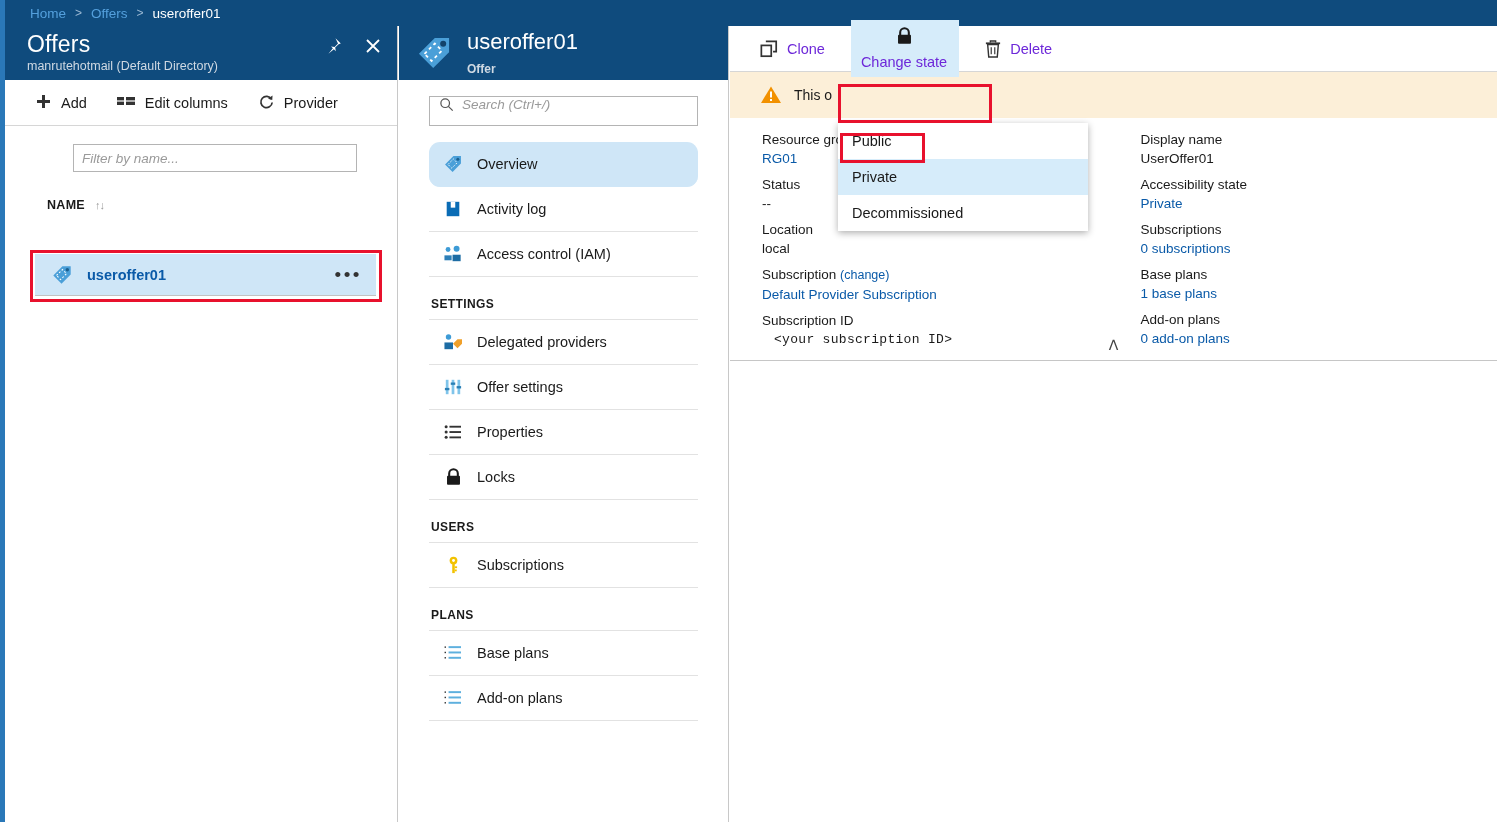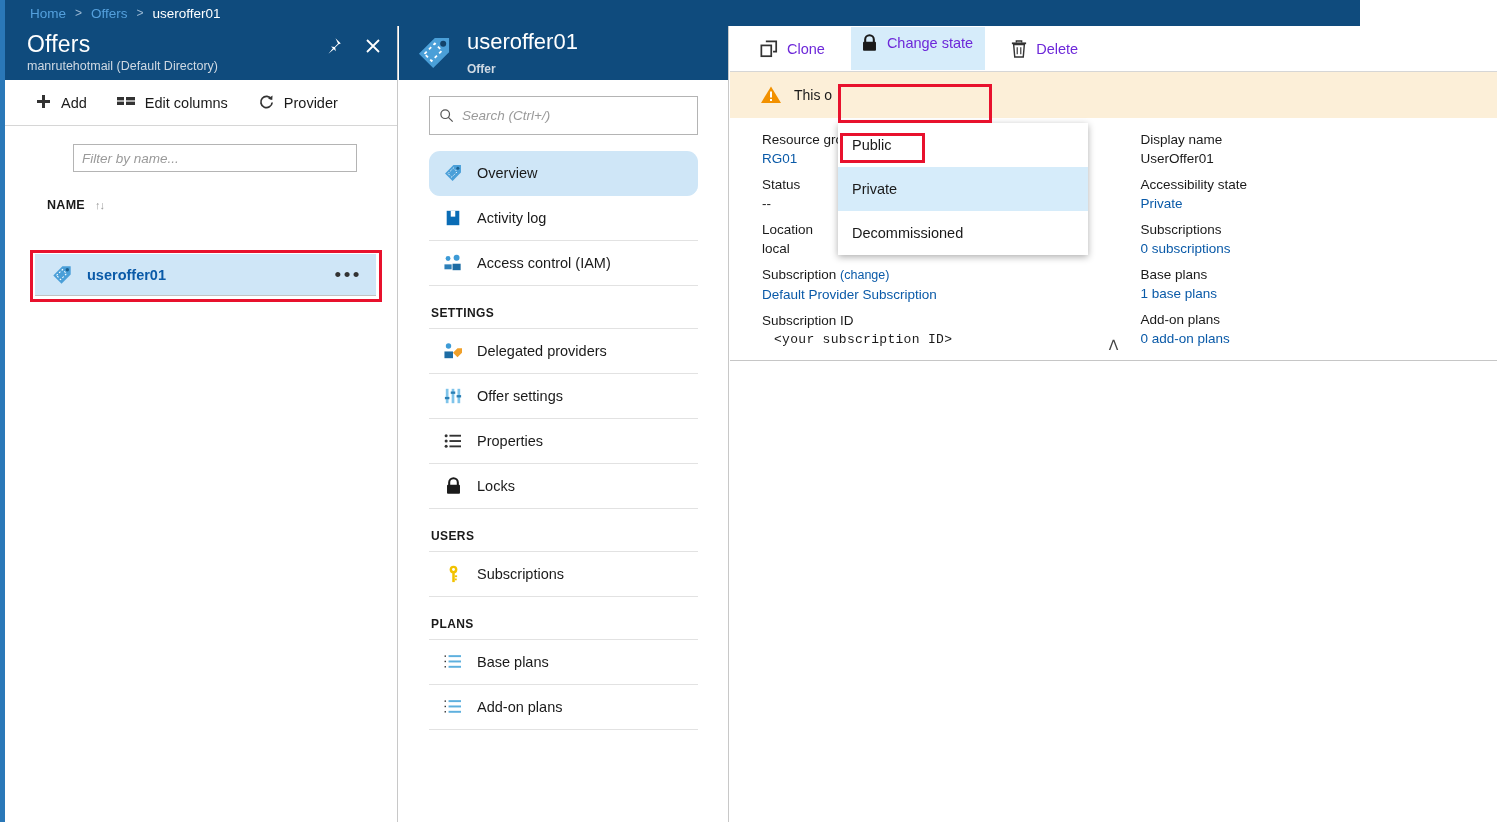--- a/index.html
+++ b/index.html
@@ -5,21 +5,21 @@
   * { box-sizing: border-box; margin: 0; padding: 0; }
   html, body {
     width: 1497px; height: 822px;
     font-family: "Liberation Sans", sans-serif;
     background: #ffffff; overflow: hidden;
   }
   .app { position: relative; width: 1497px; height: 822px; background: #fff; }
 
   
   .breadcrumb-bar {
-    position: absolute; left: 0; top: 0; width: 1360px; height: 26px;
+    position: absolute; left: 0; top: 0; width: 1497px; height: 26px;
     background: #0f4b7d; display: flex; align-items: center;
     padding-left: 30px; font-size: 13.5px; color: #fff;
   }
   .crumb { color: #54a0dd; }
   .crumb.current { color: #ffffff; }
   .crumb-sep { color: #9bb9d4; margin: 0 9px; font-size: 12px; }
 
   
   .edge-stripe {
     position: absolute; left: 0; top: 0; width: 5px; height: 232px;
@@ -71,21 +71,21 @@
   .dots { color: #333; font-size: 19px; letter-spacing: 2.5px; line-height: 10px; cursor: pointer; }
 
   
   .blade-mid { position: absolute; left: 399px; top: 26px; width: 330px; height: 796px; background: #fff;
     border-right: 1px solid #c8c8c8; }
   .res-header { height: 54px; background: #0f4b7d; color: #fff; display: flex; align-items: center; padding-left: 16px; gap: 14px; }
   .res-title { font-size: 22px; font-weight: 300; line-height: 24px; }
   .res-sub { font-size: 12px; color: #cfd9e3; font-weight: 600; margin-top: 8px; }
 
   .search-wrap { padding: 16px 30px 0 30px; }
-  .search-box { height: 39px; border: 1px solid #b4b4b4; display: flex; align-items: center; gap: 8px; padding: 0 9px; }
+  .search-box { height: 30px; border: 1px solid #b4b4b4; display: flex; align-items: flex-start; gap: 8px; padding: 0 9px; }
   .search-box input {
     border: 0; outline: 0; flex: 1; font-size: 13.5px; font-style: italic; color: #333;
     font-family: "Liberation Sans", sans-serif; background: transparent;
   }
   .search-box input::placeholder { color: #9a9a9a; font-style: italic; }
 
   .nav-list { margin-top: 16px; padding: 0 30px; }
   .nav-item {
     height: 45px; display: flex; align-items: center; gap: 14px; padding-left: 14px;
     border-bottom: 1px solid #e2e2e2; font-size: 14.5px; color: #1a1a1a; cursor: pointer;
@@ -96,21 +96,21 @@
     font-size: 12px; font-weight: bold; color: #1a1a1a; letter-spacing: .4px;
     padding: 20px 0 8px 2px; border-bottom: 1px solid #e2e2e2;
   }
 
   
   .blade-right { position: absolute; left: 730px; top: 26px; width: 767px; height: 796px; background: #fff; }
   .right-cmdbar {
     height: 46px; display: flex; align-items: center; gap: 26px; padding-left: 30px;
     border-bottom: 1px solid #d6d6d6; font-size: 14.5px; color: #6d28d9;
   }
-  .cs-btn { background: #d6ecfa; padding: 7px 12px 18px 10px; display: flex; align-items: center; gap: 9px; cursor: pointer; }
+  .cs-btn { background: #d6ecfa; padding: 7px 12px 7px 10px; display: flex; align-items: center; gap: 9px; cursor: pointer; flex-direction: column; }
 
   .warn-banner {
     height: 46px; background: #fcefd8; display: flex; align-items: center; gap: 12px; padding-left: 30px;
     font-size: 14px; color: #1a1a1a;
   }
 
   .essentials { position: relative; padding: 12px 0 0 0; height: 243px; }
   .ess-cols { display: flex; }
   .ess-col { width: 50%; padding-left: 32px; }
   .ess-col.right { padding-left: 27px; }
@@ -122,21 +122,21 @@
   .chg-link { color: #0a5aa8; font-size: 12.5px; cursor: pointer; }
   .collapse-row { position: absolute; left: 0; bottom: 0; width: 100%; height: 22px;
     border-bottom: 1px solid #c6c6c6; display: flex; align-items: flex-start; justify-content: center; }
   .chev { color: #444; font-size: 14px; line-height: 12px; cursor: pointer; }
 
   
   .dropdown {
     position: absolute; left: 838px; top: 123px; width: 250px;
     background: #fff; box-shadow: 0 2px 7px rgba(0,0,0,.32); z-index: 50;
   }
-  .dd-item { height: 44px; display: flex; align-items: center; padding-left: 14px; font-size: 14.5px; color: #1a1a1a; cursor: pointer; }
+  .dd-item { height: 36px; display: flex; align-items: center; padding-left: 14px; font-size: 14.5px; color: #1a1a1a; cursor: pointer; }
   .dd-item.sel { background: #d6ecfa; }
 
   
   .chart-card { position: absolute; left: 735px; top: 415px; width: 762px; height: 400px; }
 </style>
 </head>
 <body>
 
 <div class="app">
 

